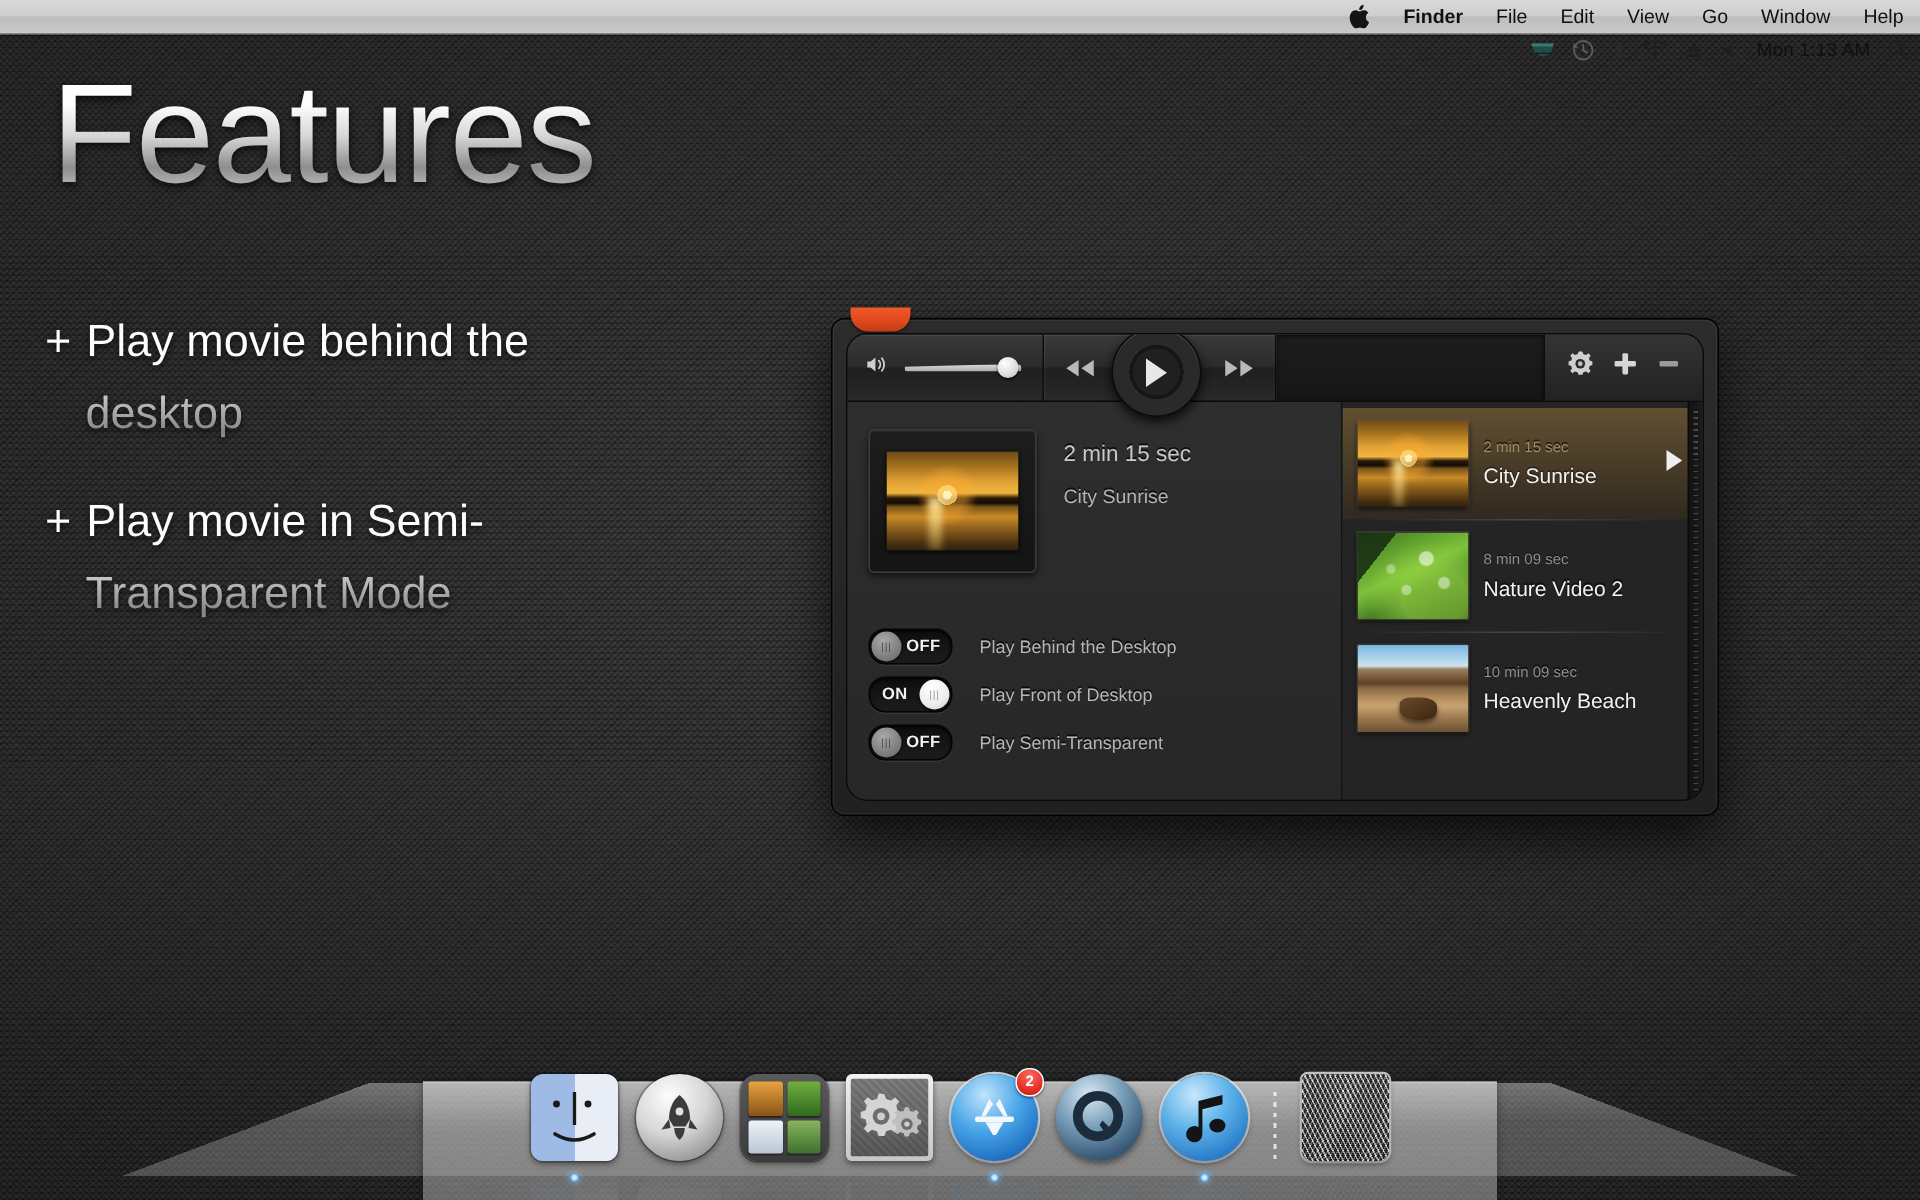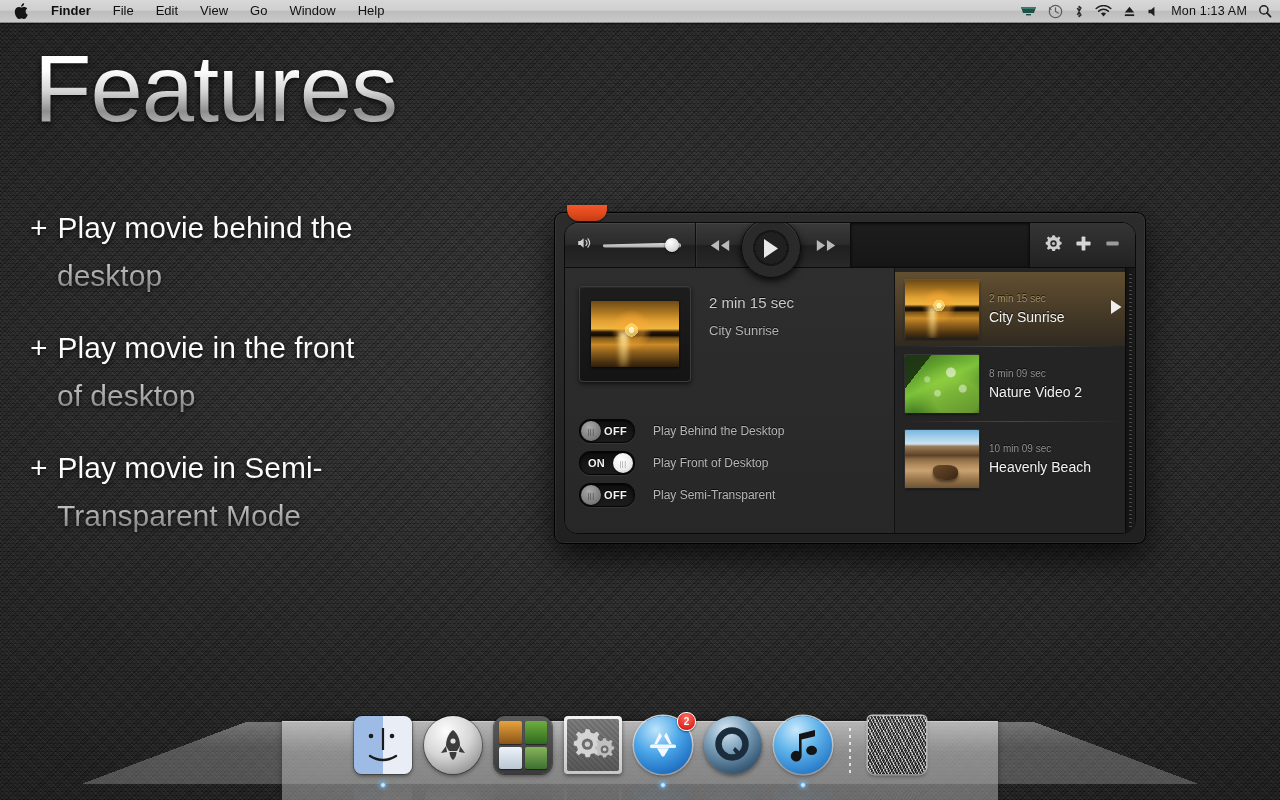--- a/index.html
+++ b/index.html
@@ -22,20 +22,21 @@
 
   
   #menubar{
     position:absolute;top:0;left:0;right:0;height:22px;
     background:linear-gradient(to bottom,#d8d8d8 0%,#cfcfcf 46%,#bdbdbd 52%,#c9c9c9 100%);
     border-bottom:1px solid #8a8a8a;
     display:flex;align-items:flex-end;
     font-size:13px;color:#101010;
     z-index:60;
     box-shadow:0 1px 2px rgba(0,0,0,.5);
+    flex-direction:column;
   }
   .mb-left{display:flex;align-items:center;padding-left:8px;gap:0;}
   .mb-right{margin-left:auto;display:flex;align-items:center;padding-right:8px;gap:11px;}
   .mb-item{padding:0 11px;line-height:22px;height:22px;white-space:nowrap;}
   .mb-item.bold{font-weight:bold;}
   .mb-apple{padding:0 12px 0 6px;display:flex;align-items:center;}
   .mb-status{display:flex;align-items:center;justify-content:center;height:22px;}
   .mb-clock{font-size:12.5px;white-space:nowrap;letter-spacing:.2px;}
 
   
@@ -421,24 +422,20 @@
     </div>
   </div>
 </div>
 
 <div id="headline">Features</div>
 
 <div id="features">
   <div class="feat">
     <span class="plus">+</span><span>Play movie behind the</span><br>
     <span class="feat-ind" style="margin-left:27px">desktop</span>
-  </div>
-  <div class="feat">
-    <span class="plus">+</span><span>Play movie in the front</span><br>
-    <span class="feat-ind" style="margin-left:27px">of desktop</span>
   </div>
   <div class="feat">
     <span class="plus">+</span><span>Play movie in Semi-</span><br>
     <span class="feat-ind" style="margin-left:27px">Transparent Mode</span>
   </div>
 </div>
 
 <div id="player">
   <div id="win-tab"></div>
 

